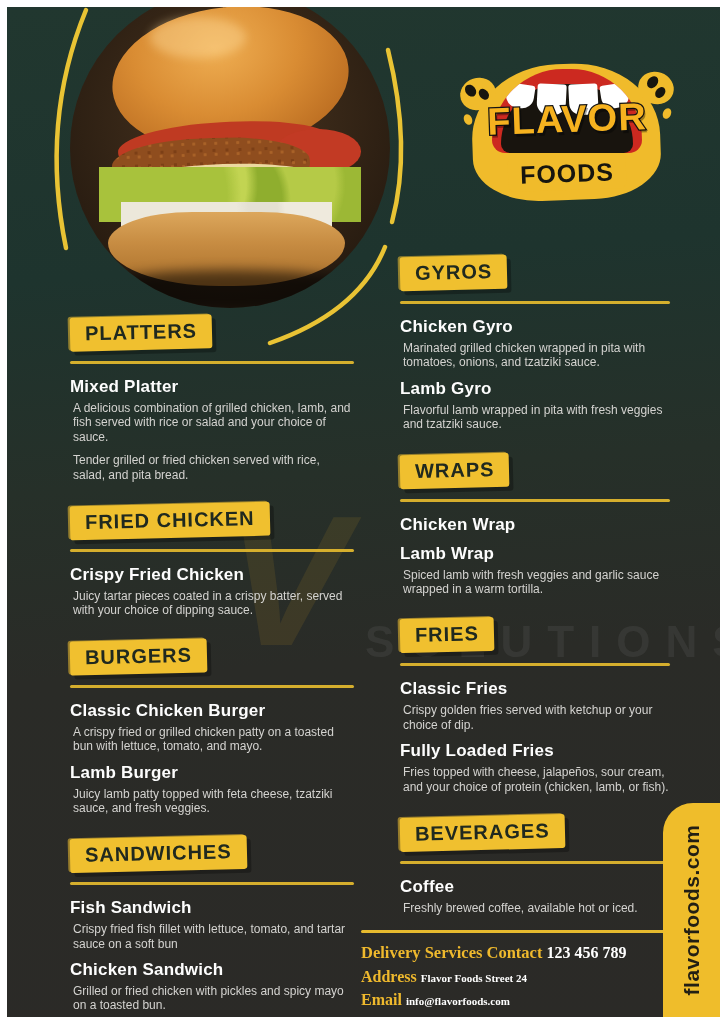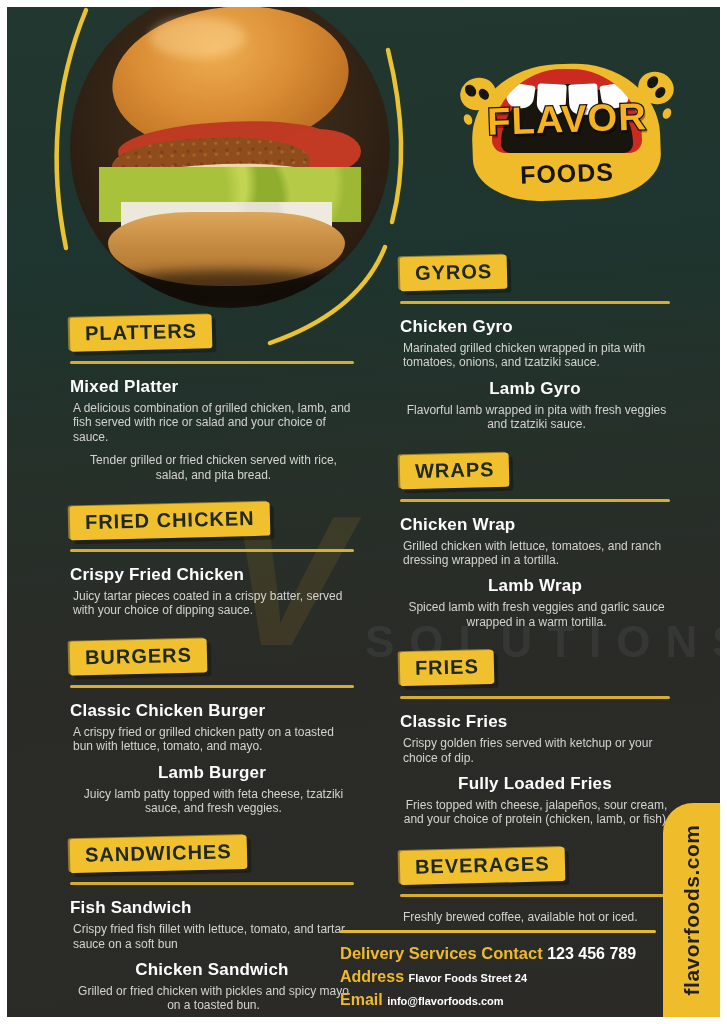--- a/index.html
+++ b/index.html
@@ -83,25 +83,25 @@
   .col{position:absolute;}
   .col.left{left:63px;top:309px;width:284px;}
   .col.right{left:393px;top:249px;width:270px;}
   .menu-section{margin-bottom:22px;}
   .badge{display:inline-block;background:#f0c02f;color:#20291f;font-size:20px;font-weight:700;
     letter-spacing:1px;padding:5px 15px 6px;border-radius:3px;transform:rotate(-1.4deg);
     box-shadow:4px 4px 0 rgba(0,0,0,.28),-2px -1px 0 rgba(240,192,47,.55);}
   .rule{height:3px;background:#e4ba2e;border-radius:2px;margin-top:11px;opacity:.92;}
   .item{margin-top:13px;}
   .item.tight{margin-top:2px;}
-  .item + .item{margin-top:9px;text-align:center;}
+  .item + .item{margin-top:9px;}
   .item h3{margin:0;font-size:17px;font-weight:700;color:#fdfdfd;letter-spacing:.2px;}
   .item p{margin:4px 0 0;padding-left:3px;font-size:12px;line-height:1.2;color:#d4d3d0;}
   
-  .footer{position:absolute;left:333px;top:923px;width:316px;}
+  .footer{position:absolute;left:354px;top:923px;width:316px;font-family:Liberation Serif, serif;}
   .footer .divider{height:3px;background:#e6ba2e;border-radius:2px;margin-bottom:10px;}
   .frow{margin-bottom:3px;line-height:1.25;}
   .frow .lbl{color:#efb92d;font-weight:800;}
   .frow .val{color:#ffffff;font-weight:700;}
   .frow.big .lbl{font-size:16.5px;}
   .frow.big .val{font-size:16px;}
   .frow.sm .lbl{font-size:16px;}
   .frow.sm .val{font-size:11px;}
   
   .side-tab{position:absolute;right:0;top:796px;bottom:0;width:57px;background:#efbd2b;
@@ -226,21 +226,20 @@
         <h3>Lamb Gyro</h3>
         <p>Flavorful lamb wrapped in pita with fresh veggies and tzatziki sauce.</p>
       </div>
     </section>
 
     <section class="menu-section">
       <span class="badge">WRAPS</span>
       <div class="rule"></div>
       <div class="item">
         <h3>Chicken Wrap</h3>
-        <p>Grilled chicken with lettuce, tomatoes, and ranch dressing wrapped in a tortilla.</p>
       </div>
       <div class="item">
         <h3>Lamb Wrap</h3>
         <p>Spiced lamb with fresh veggies and garlic sauce wrapped in a warm tortilla.</p>
       </div>
     </section>
 
     <section class="menu-section">
       <span class="badge">FRIES</span>
       <div class="rule"></div>
@@ -251,20 +250,21 @@
       <div class="item">
         <h3>Fully Loaded Fries</h3>
         <p>Fries topped with cheese, jalapeños, sour cream, and your choice of protein (chicken, lamb, or fish).</p>
       </div>
     </section>
 
     <section class="menu-section">
       <span class="badge">BEVERAGES</span>
       <div class="rule"></div>
       <div class="item">
+        <h3>Coffee</h3>
         <p>Freshly brewed coffee, available hot or iced.</p>
       </div>
     </section>
 
   </div>
 
   <div class="footer">
     <div class="divider"></div>
     <div class="frow big">
       <span class="lbl">Delivery Services Contact</span>

